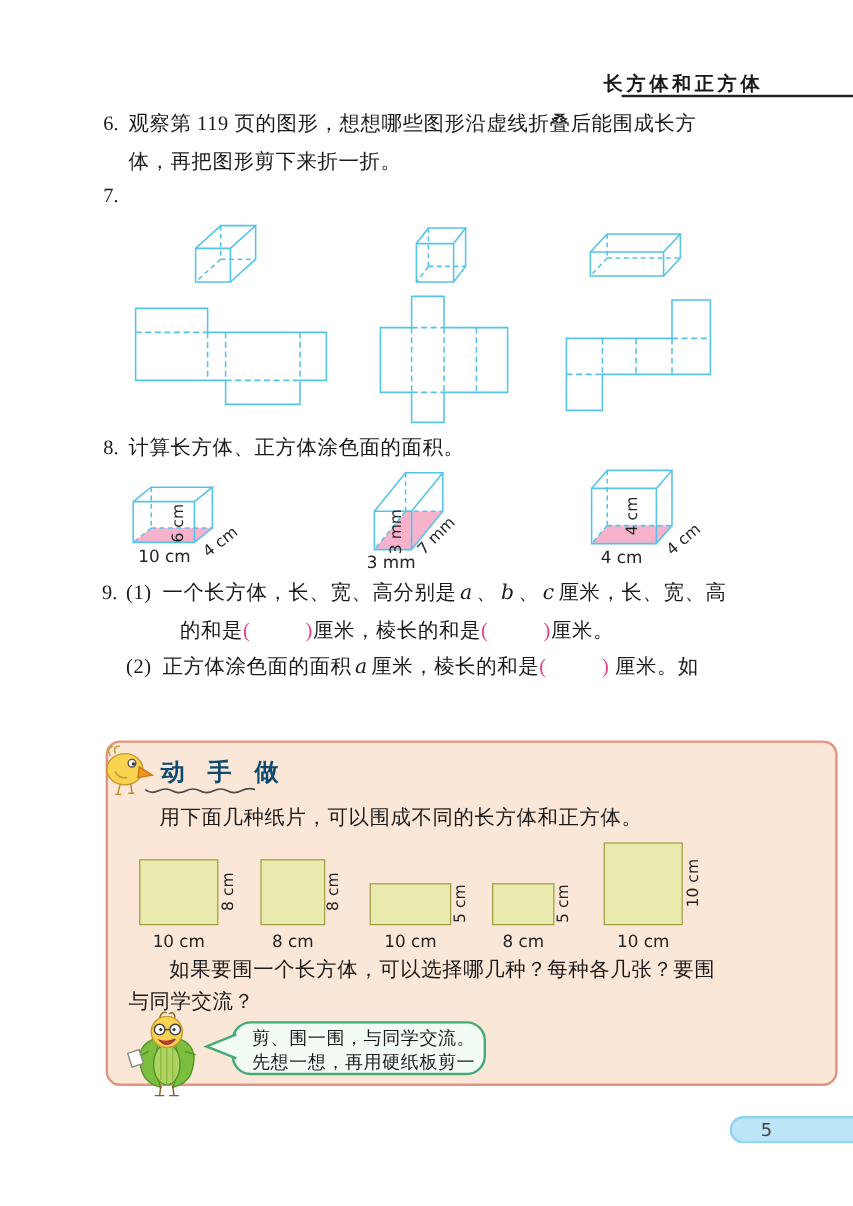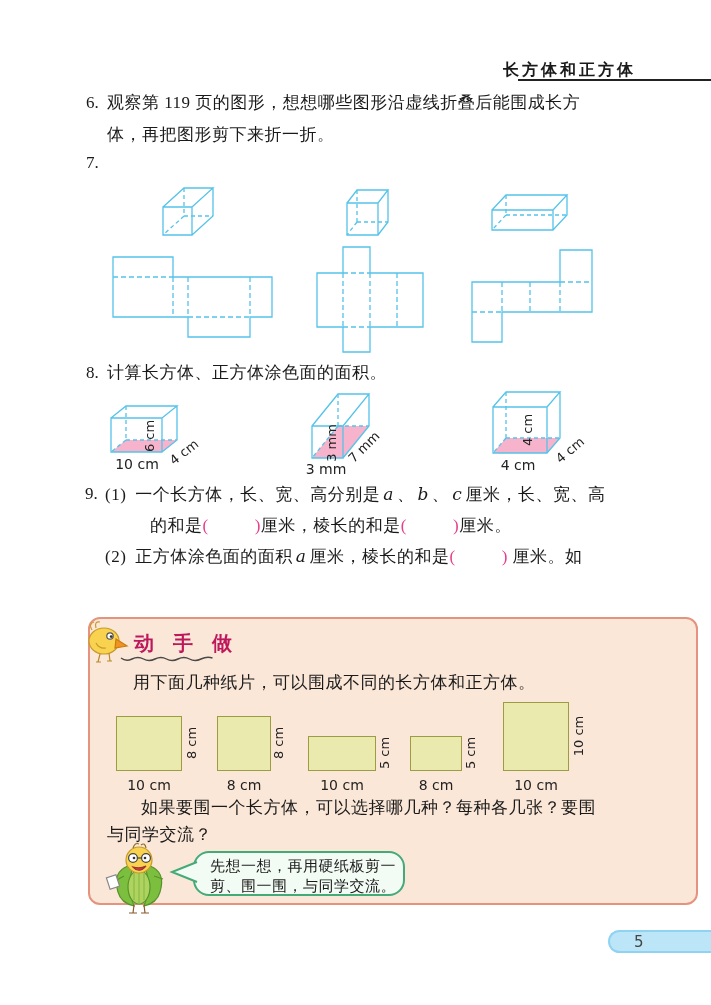--- a/index.html
+++ b/index.html
@@ -13,21 +13,21 @@
   .dim{position:absolute;white-space:nowrap;font-family:"DejaVu Sans","Liberation Sans",sans-serif;
        font-size:13px;color:#222;}
   .paplab{position:absolute;white-space:nowrap;font-family:"DejaVu Sans","Liberation Sans",sans-serif;
        font-size:14px;color:#222;}
   .pk{color:#e53f8f;}
   .pgap{display:inline-block;width:46px;}
   .var{font-style:italic;font-family:"DejaVu Serif",serif;padding:0 3px;}
   .plabel{margin-right:9px;}
   .panel{position:absolute;left:88px;top:617px;width:610px;height:288px;background:#fbe7d8;
          border:2px solid #e5937e;border-radius:12px;box-sizing:border-box;}
-  .paneltitle{font-size:20px;font-weight:bold;color:#be185d;letter-spacing:7px;}
+  .paneltitle{font-size:20px;font-weight:bold;color:#0c4a6e;letter-spacing:7px;}
   .paper{position:absolute;background:#eaeaae;border:1.5px solid #9c9c42;box-sizing:border-box;}
   .figs{position:absolute;left:0;top:0;pointer-events:none;}
   .bubble{position:absolute;left:193px;top:851px;width:212px;height:45px;background:#f2fbf4;
           border:2px solid #44aa77;border-radius:16px;box-sizing:border-box;
           font-size:15px;line-height:20px;letter-spacing:.5px;padding:3px 0 0 15px;}
   .ptr{position:absolute;left:168px;top:858px;}
   .pill{position:absolute;left:608px;top:930px;width:103px;height:23px;background:#bce5f8;
         border:2px solid #8fd3f2;border-right:none;border-radius:12px 0 0 12px;box-sizing:border-box;}
   .pill span{position:absolute;left:24px;top:1px;font-family:"DejaVu Sans",sans-serif;
         font-size:15px;color:#444;}
@@ -167,22 +167,22 @@
   <span class="paplab" style="left:149px;top:777px;transform:translateX(-50%);">10 cm</span>
   <span class="paplab" style="left:244px;top:777px;transform:translateX(-50%);">8 cm</span>
   <span class="paplab" style="left:342px;top:777px;transform:translateX(-50%);">10 cm</span>
   <span class="paplab" style="left:436px;top:777px;transform:translateX(-50%);">8 cm</span>
   <span class="paplab" style="left:536px;top:777px;transform:translateX(-50%);">10 cm</span>
 
   <div class="abs tline" style="left:141px;top:798px;">如果要围一个长方体，可以选择哪几种？每种各几张？要围</div>
   <div class="abs tline" style="left:107px;top:825px;">与同学交流？</div>
 
   <div class="bubble">
+    <div>剪、围一围，与同学交流。</div>
     <div>先想一想，再用硬纸板剪一</div>
-    <div>剪、围一围，与同学交流。</div>
   </div>
   <svg class="ptr" width="30" height="28">
     <path d="M29 4 L4 14 L29 24" fill="#f2fbf4" stroke="#44aa77" stroke-width="2"></path>
   </svg>
 
   <div class="pill">
     <span>5</span>
   </div>
 
 </div>

